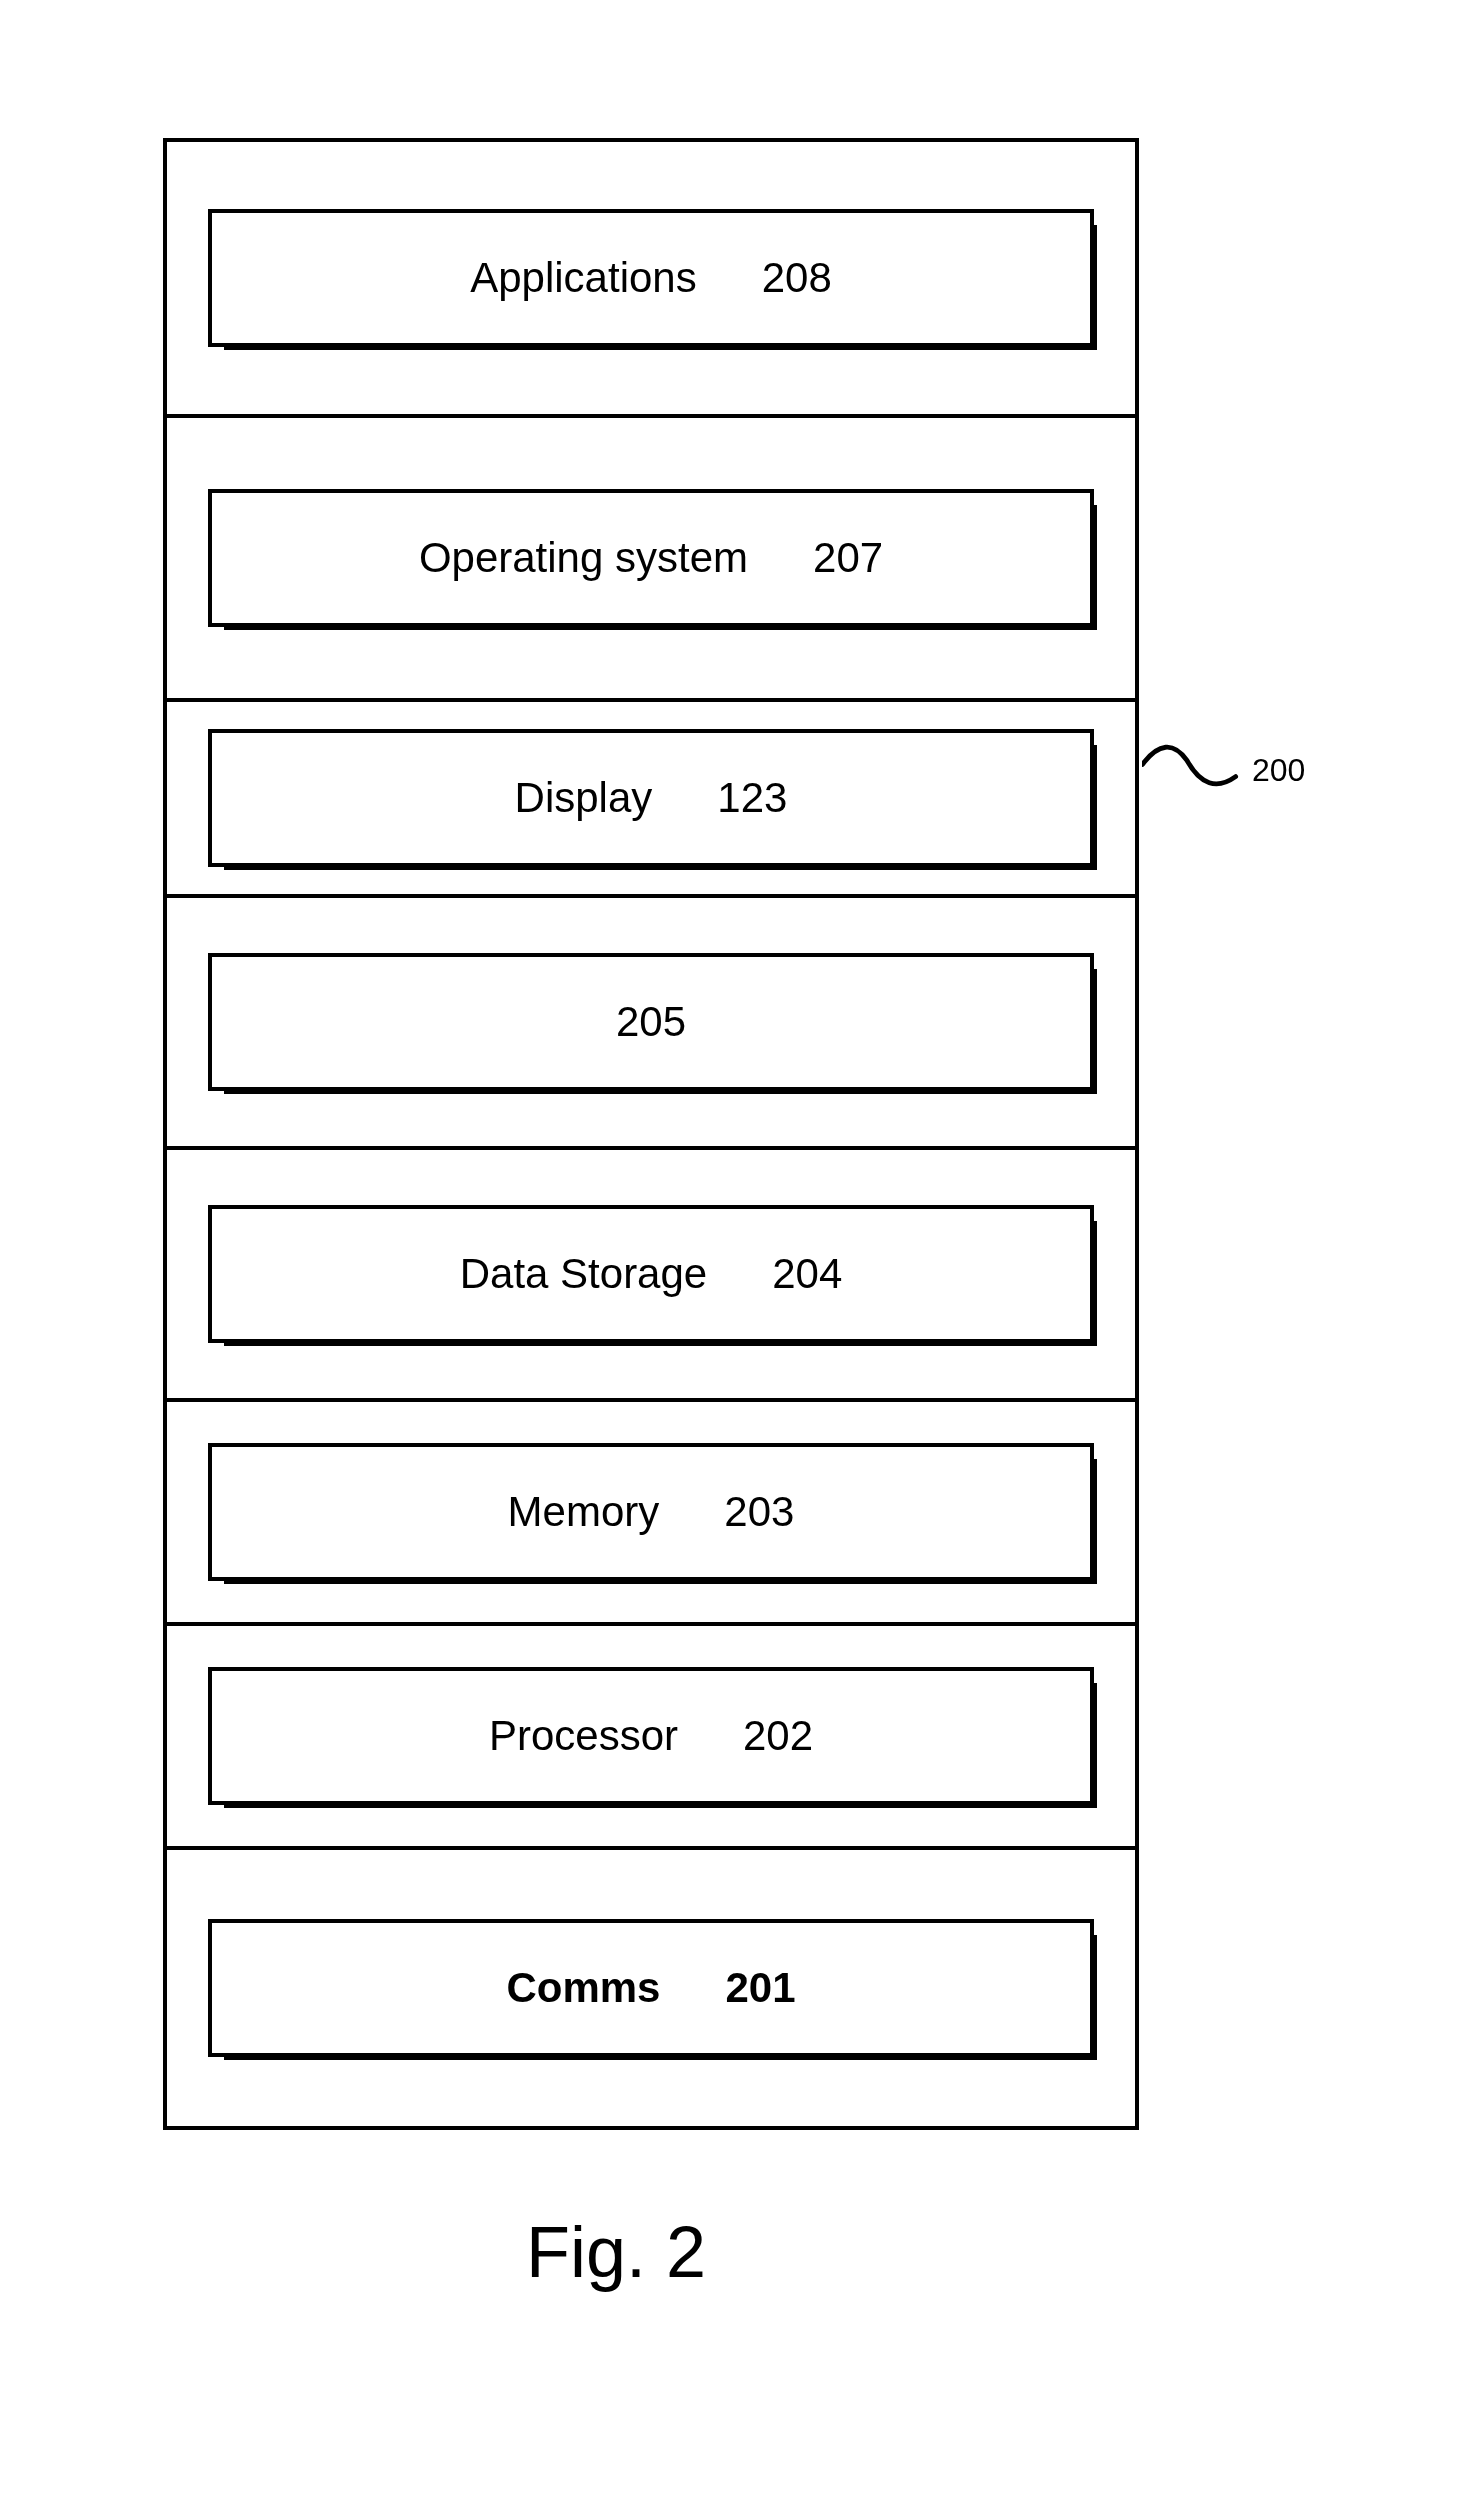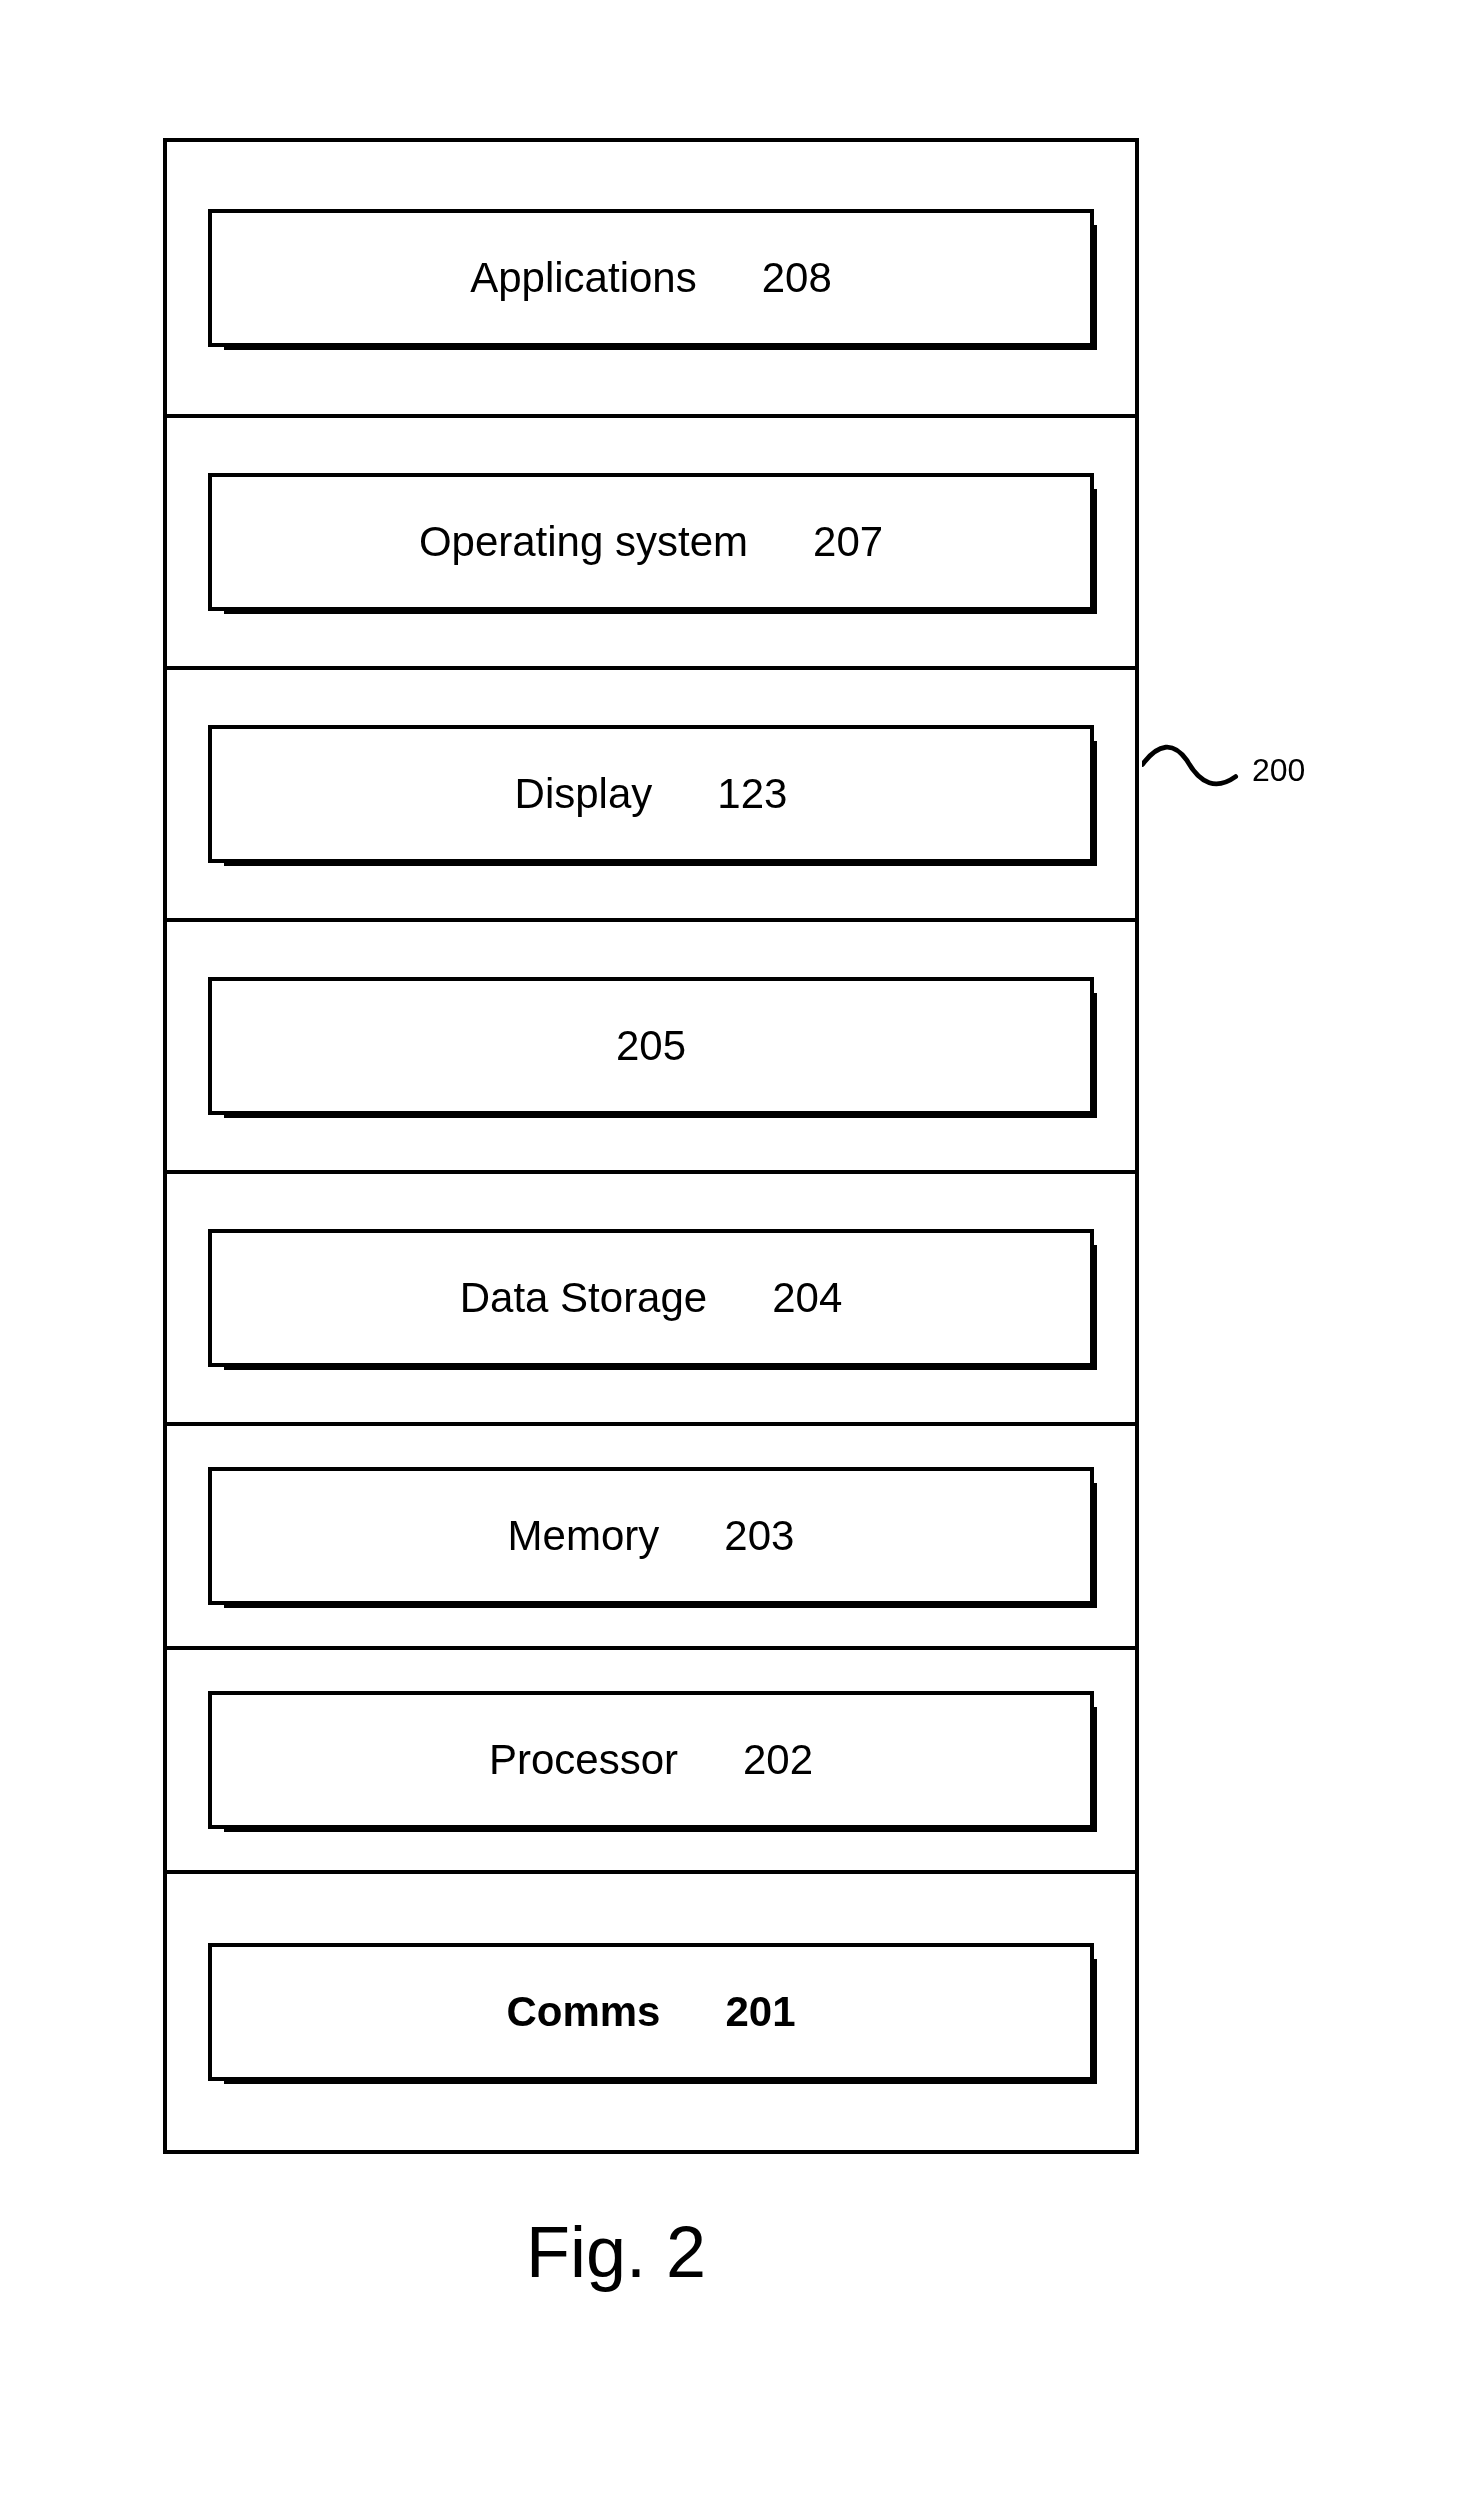--- a/index.html
+++ b/index.html
@@ -87,31 +87,31 @@
     <div class="cell" style="height:276px">
       <div class="shadowbox">
         <div class="shadow"></div>
         <div class="front">
           <span class="lbl">Applications</span>
           <span class="ref">208</span>
         </div>
       </div>
     </div>
 
-    <div class="cell" style="height:252px">
+    <div class="cell" style="height:284px">
       <div class="shadowbox">
         <div class="shadow"></div>
         <div class="front">
           <span class="lbl">Operating system</span>
           <span class="ref">207</span>
         </div>
       </div>
     </div>
 
-    <div class="cell" style="height:252px">
+    <div class="cell" style="height:196px">
       <div class="shadowbox">
         <div class="shadow"></div>
         <div class="front">
           <span class="lbl">Display</span>
           <span class="ref">123</span>
         </div>
       </div>
     </div>
 
     <div class="cell" style="height:252px">

